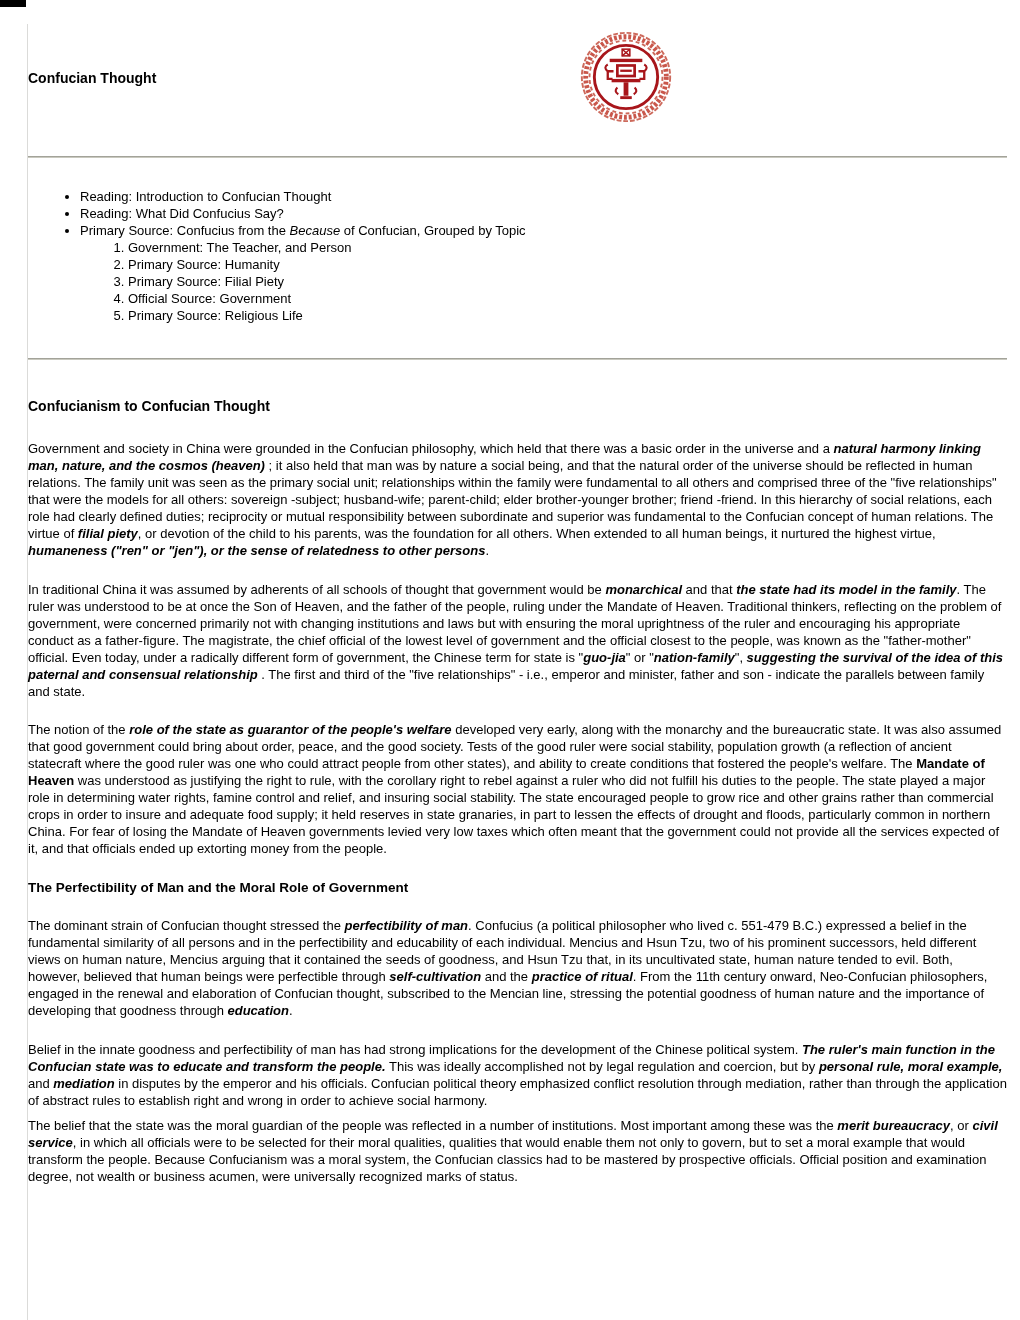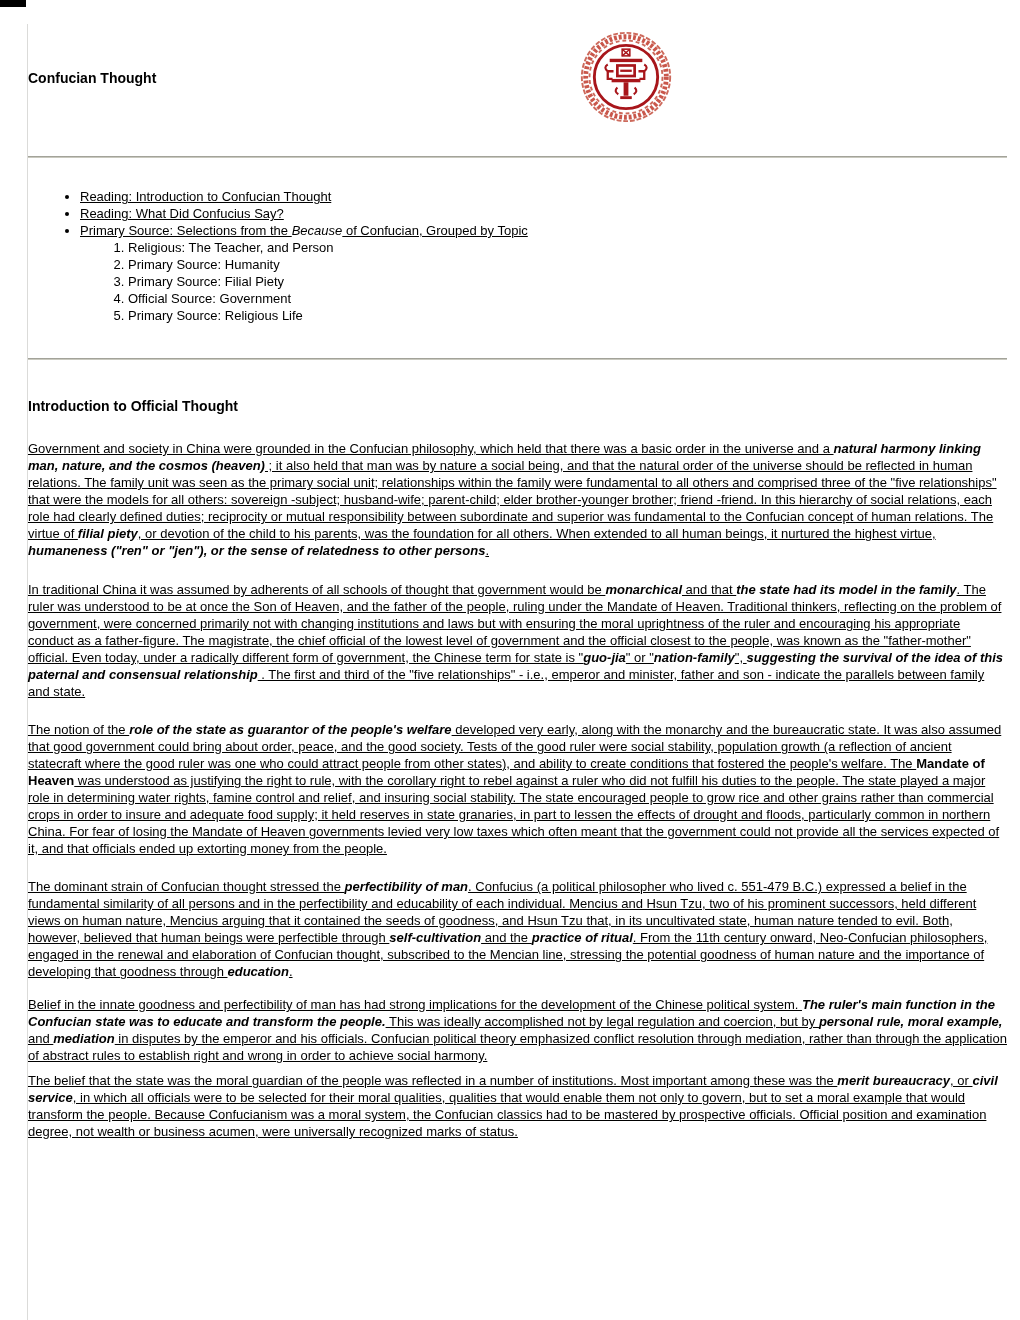--- a/index.html
+++ b/index.html
@@ -29,23 +29,23 @@
   .section-heading{
     font-size:14px;font-weight:bold;line-height:17px;margin:0;
   }
   .h-intro{margin-top:38px;}
   .h-perfect{margin-top:22px;font-size:13.5px;}
   .body-par{font-size:13px;line-height:17px;margin:0;text-align:left;}
   .p1{margin-top:25px;}
   .p2{margin-top:22px;}
   .p3{margin-top:21px;}
   .p4{margin-top:21px;}
-  .p5{margin-top:16px;}
+  .p5{margin-top:22px;}
   .p6{margin-top:8px;}
-  .seg-plain{font-weight:normal;font-style:normal;text-decoration:underline;}
+  .seg-plain{font-weight:normal;font-style:normal;}
   .seg-bi{font-weight:bold;font-style:italic;}
   .seg-b{font-weight:bold;font-style:normal;}
   .seg-i{font-style:italic;}
 </style>
 </head>
 <body>
 
 <div class="page">
 
   <div class="corner-mark"></div>
@@ -81,38 +81,39 @@
   </div>
 
   <div class="content">
 
     <hr class="rule rule-1">
 
     <div class="toc">
       <ul>
           <li><span class="seg-plain">Reading: Introduction to Confucian Thought</span></li>
           <li><span class="seg-plain">Reading: What Did Confucius Say?</span></li>
-          <li><span class="seg-plain">Primary Source: Selections from the </span><span class="seg-i">Because</span><span class="seg-plain"> of Confucian, Grouped by Topic</span></li>
+          <li><span class="seg-plain">Primary Source: Confucius from the </span><span class="seg-i">Because</span><span class="seg-plain"> of Confucian, Grouped by Topic</span></li>
         </ul>
       <ol>
-          <li>Religious: The Teacher, and Person</li>
+          <li>Government: The Teacher, and Person</li>
           <li>Primary Source: Humanity</li>
           <li>Primary Source: Filial Piety</li>
           <li>Official Source: Government</li>
           <li>Primary Source: Religious Life</li>
         </ol>
     </div>
 
     <hr class="rule rule-2">
 
-    <h2 class="section-heading h-intro">Introduction to Official Thought</h2>
+    <h2 class="section-heading h-intro">Confucianism to Confucian Thought</h2>
 
     <p class="body-par p1"><span class="seg-plain">Government and society in China were grounded in the Confucian philosophy, which held that there was a basic order in the universe and a </span><span class="seg-bi">natural harmony linking man, nature, and the cosmos (heaven)</span><span class="seg-plain"> ; it also held that man was by nature a social being, and that the natural order of the universe should be reflected in human relations. The family unit was seen as the primary social unit; relationships within the family were fundamental to all others and comprised three of the "five relationships" that were the models for all others: sovereign -subject; husband-wife; parent-child; elder brother-younger brother; friend -friend. In this hierarchy of social relations, each role had clearly defined duties; reciprocity or mutual responsibility between subordinate and superior was fundamental to the Confucian concept of human relations. The virtue of </span><span class="seg-bi">filial piety</span><span class="seg-plain">, or devotion of the child to his parents, was the foundation for all others. When extended to all human beings, it nurtured the highest virtue, </span><span class="seg-bi">humaneness ("ren" or "jen"), or the sense of relatedness to other persons</span><span class="seg-plain">.</span></p>
     <p class="body-par p2"><span class="seg-plain">In traditional China it was assumed by adherents of all schools of thought that government would be </span><span class="seg-bi">monarchical</span><span class="seg-plain"> and that </span><span class="seg-bi">the state had its model in the family</span><span class="seg-plain">. The ruler was understood to be at once the Son of Heaven, and the father of the people, ruling under the Mandate of Heaven. Traditional thinkers, reflecting on the problem of government, were concerned primarily not with changing institutions and laws but with ensuring the moral uprightness of the ruler and encouraging his appropriate conduct as a father-figure. The magistrate, the chief official of the lowest level of government and the official closest to the people, was known as the "father-mother" official. Even today, under a radically different form of government, the Chinese term for state is "</span><span class="seg-bi">guo-jia</span><span class="seg-plain">" or "</span><span class="seg-bi">nation-family</span><span class="seg-plain">", </span><span class="seg-bi">suggesting the survival of the idea of this paternal and consensual relationship</span><span class="seg-plain"> . The first and third of the "five relationships" - i.e., emperor and minister, father and son - indicate the parallels between family and state.</span></p>
     <p class="body-par p3"><span class="seg-plain">The notion of the </span><span class="seg-bi">role of the state as guarantor of the people's welfare</span><span class="seg-plain"> developed very early, along with the monarchy and the bureaucratic state. It was also assumed that good government could bring about order, peace, and the good society. Tests of the good ruler were social stability, population growth (a reflection of ancient statecraft where the good ruler was one who could attract people from other states), and ability to create conditions that fostered the people's welfare. The </span><span class="seg-b">Mandate of Heaven</span><span class="seg-plain"> was understood as justifying the right to rule, with the corollary right to rebel against a ruler who did not fulfill his duties to the people. The state played a major role in determining water rights, famine control and relief, and insuring social stability. The state encouraged people to grow rice and other grains rather than commercial crops in order to insure and adequate food supply; it held reserves in state granaries, in part to lessen the effects of drought and floods, particularly common in northern China. For fear of losing the Mandate of Heaven governments levied very low taxes which often meant that the government could not provide all the services expected of it, and that officials ended up extorting money from the people.</span></p>
 
+    <h2 class="section-heading h-perfect">The Perfectibility of Man and the Moral Role of Government</h2>
 
     <p class="body-par p4"><span class="seg-plain">The dominant strain of Confucian thought stressed the </span><span class="seg-bi">perfectibility of man</span><span class="seg-plain">. Confucius (a political philosopher who lived c. 551-479 B.C.) expressed a belief in the fundamental similarity of all persons and in the perfectibility and educability of each individual. Mencius and Hsun Tzu, two of his prominent successors, held different views on human nature, Mencius arguing that it contained the seeds of goodness, and Hsun Tzu that, in its uncultivated state, human nature tended to evil. Both, however, believed that human beings were perfectible through </span><span class="seg-bi">self-cultivation</span><span class="seg-plain"> and the </span><span class="seg-bi">practice of ritual</span><span class="seg-plain">. From the 11th century onward, Neo-Confucian philosophers, engaged in the renewal and elaboration of Confucian thought, subscribed to the Mencian line, stressing the potential goodness of human nature and the importance of developing that goodness through </span><span class="seg-bi">education</span><span class="seg-plain">.</span></p>
     <p class="body-par p5"><span class="seg-plain">Belief in the innate goodness and perfectibility of man has had strong implications for the development of the Chinese political system. </span><span class="seg-bi">The ruler's main function in the Confucian state was to educate and transform the people.</span><span class="seg-plain"> This was ideally accomplished not by legal regulation and coercion, but by </span><span class="seg-bi">personal rule, moral example,</span><span class="seg-plain"> and </span><span class="seg-bi">mediation</span><span class="seg-plain"> in disputes by the emperor and his officials. Confucian political theory emphasized conflict resolution through mediation, rather than through the application of abstract rules to establish right and wrong in order to achieve social harmony.</span></p>
     <p class="body-par p6"><span class="seg-plain">The belief that the state was the moral guardian of the people was reflected in a number of institutions. Most important among these was the </span><span class="seg-bi">merit bureaucracy</span><span class="seg-plain">, or </span><span class="seg-bi">civil service</span><span class="seg-plain">, in which all officials were to be selected for their moral qualities, qualities that would enable them not only to govern, but to set a moral example that would transform the people. Because Confucianism was a moral system, the Confucian classics had to be mastered by prospective officials. Official position and examination degree, not wealth or business acumen, were universally recognized marks of status.</span></p>
 
   </div>
 </div>
 
 </body></html>

